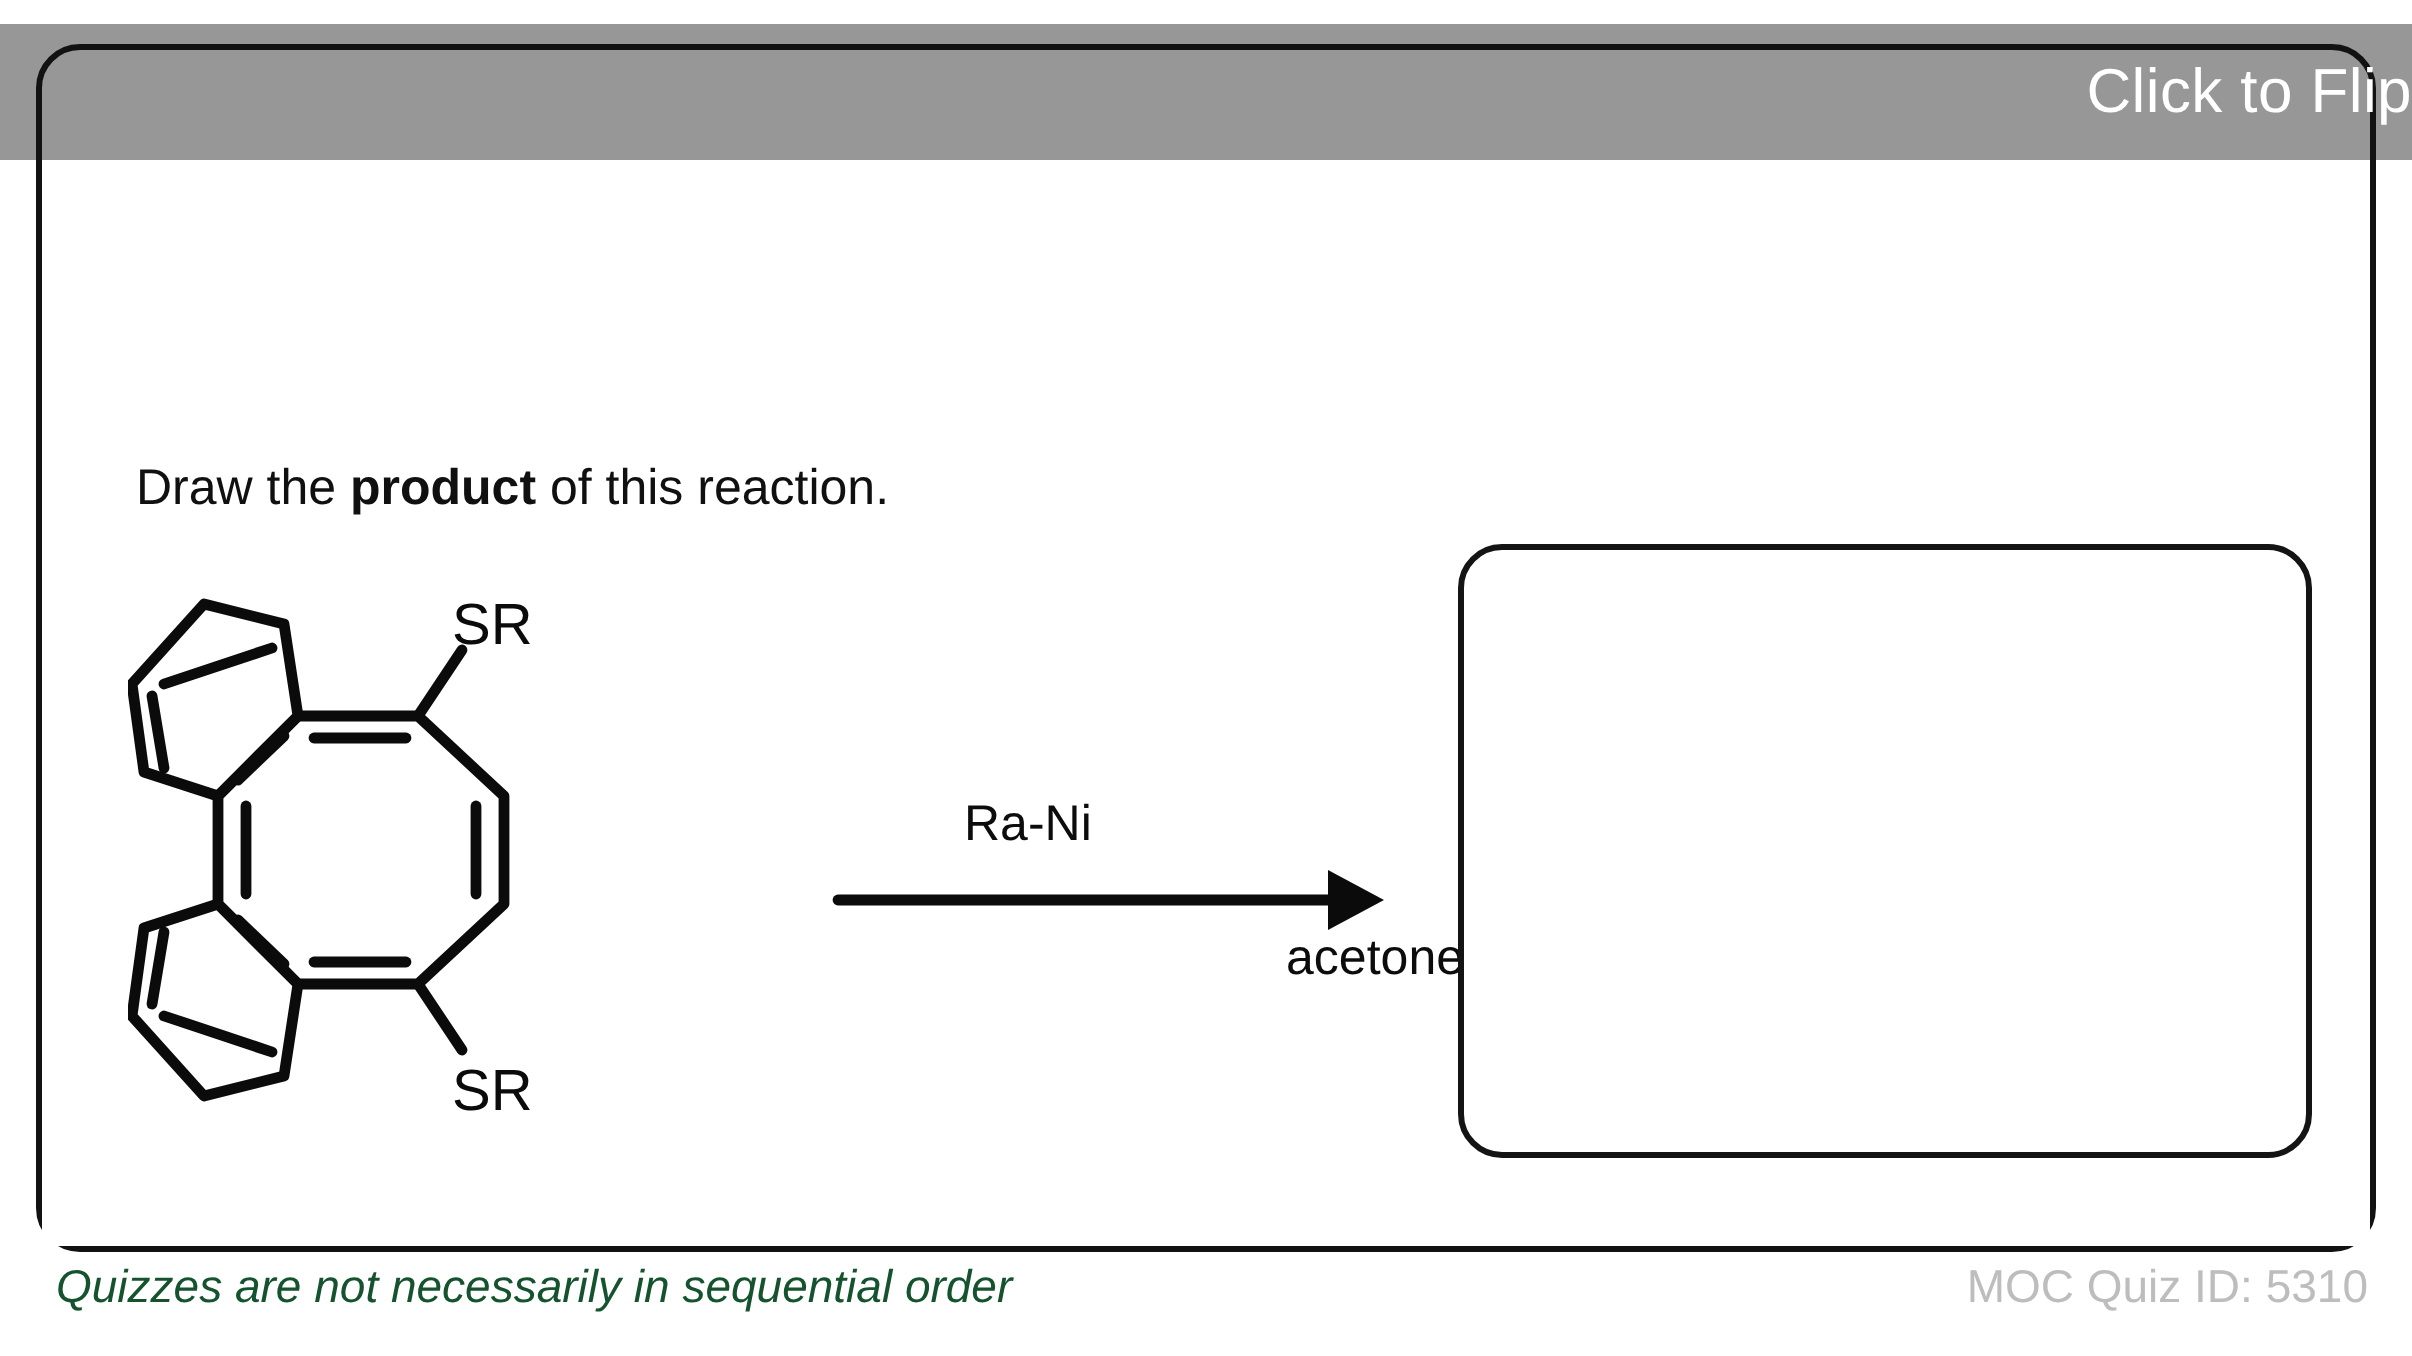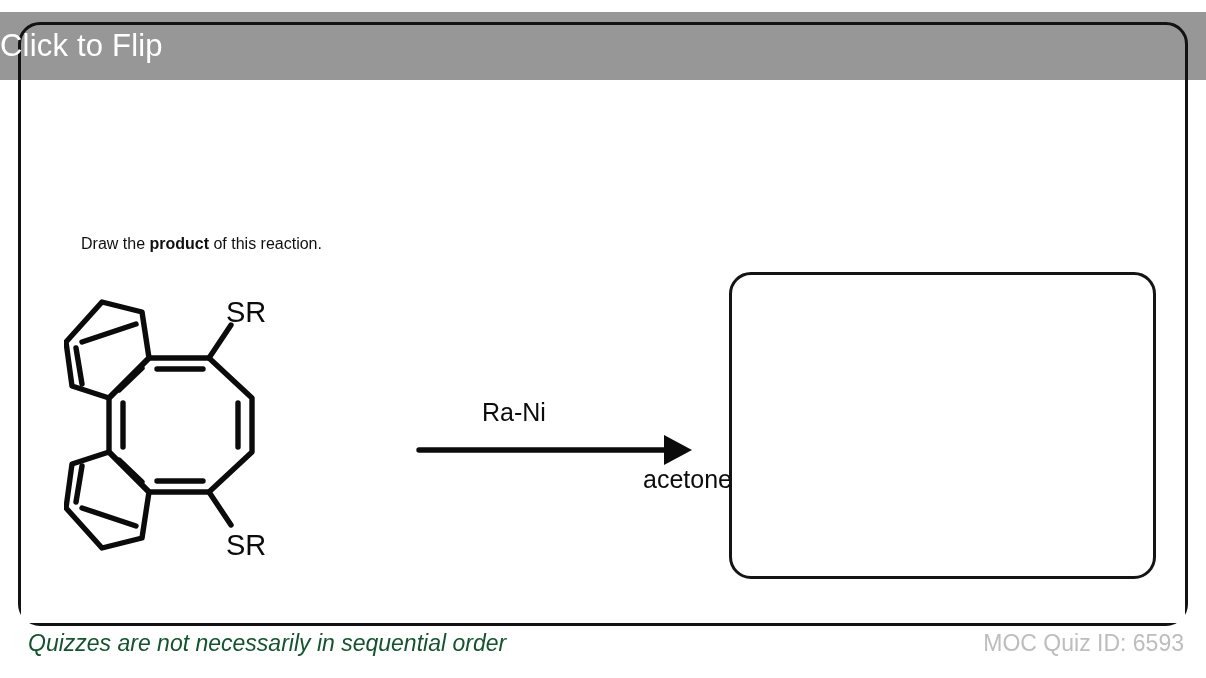--- a/index.html
+++ b/index.html
@@ -59,41 +59,40 @@
     height: 543px;
     background: #ffffff;
     z-index: 3;
   }
 
   .card-title {
     position: absolute;
     left: 0;
     top: 26px;
     width: 1206px;
-    text-align: left;
+    text-align: right;
     color: #ffffff;
     font-size: 31px;
     font-weight: 400;
     letter-spacing: 0.2px;
     line-height: 40px;
     z-index: 4;
     -webkit-font-smoothing: antialiased;
   }
 
   
   .prompt {
     position: absolute;
     left: 68px;
     top: 228px;
-    font-size: 16px;
+    font-size: 25px;
     color: #101010;
     line-height: 32px;
     white-space: nowrap;
     z-index: 5;
-    margin-left: 13px;
   }
   .prompt b { font-weight: 700; }
 
   
   .scheme {
     position: absolute;
     left: 64px;
     top: 280px;
     width: 660px;
     height: 290px;
@@ -207,15 +206,15 @@
       <text x="162" y="275" font-family="Liberation Sans, sans-serif" font-size="29" fill="#0b0b0b">SR</text>
     </svg>
 
     <div class="reagent-top">Ra-Ni</div>
     <div class="reagent-bottom">acetone</div>
   </div>
 
   <div class="answer-box"></div>
 
   <div class="footer-left">Quizzes are not necessarily in sequential order</div>
-  <div class="footer-right">MOC Quiz ID: 6593</div>
+  <div class="footer-right">MOC Quiz ID: 5310</div>
 
 </div>
 
 </body></html>

